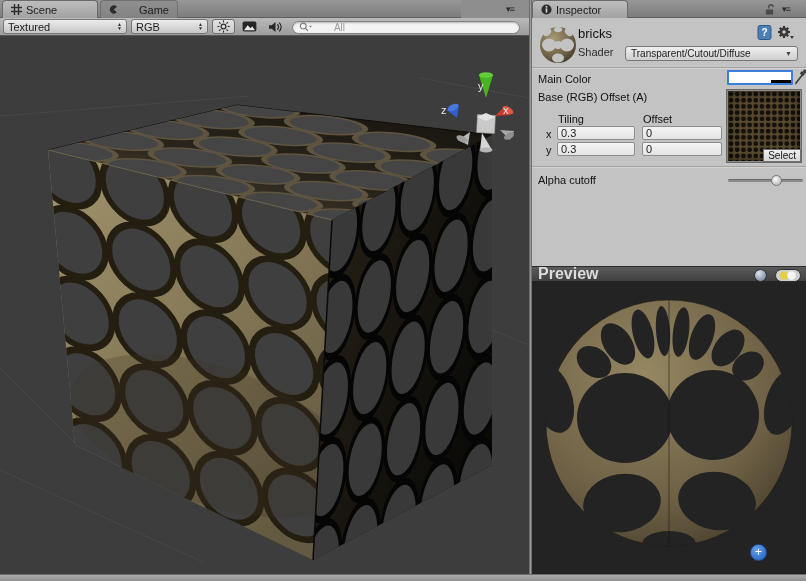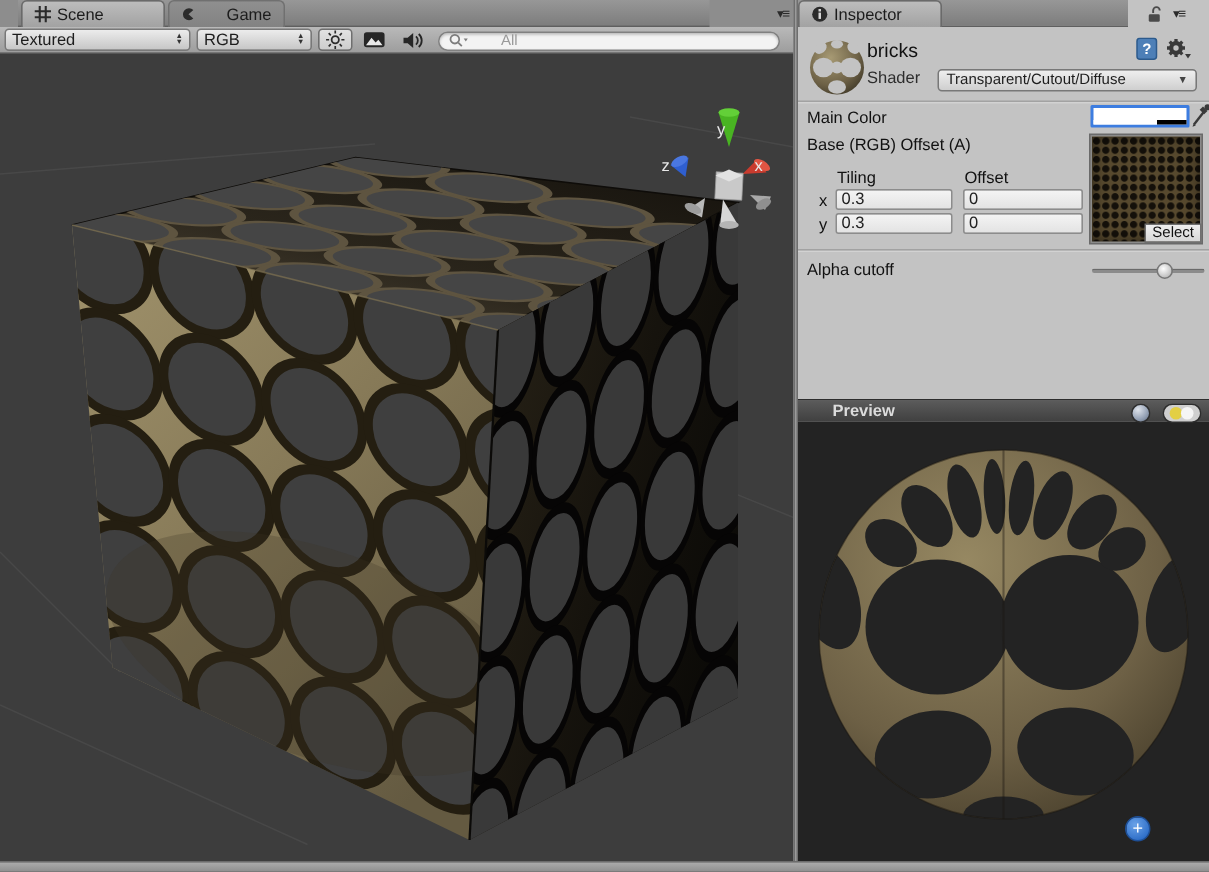--- a/index.html
+++ b/index.html
@@ -14,21 +14,21 @@
   .tab { position:absolute; top:0; height:18px; border-radius:4px 4px 0 0;
     border:1px solid #6a6a6a; border-bottom:none;
     display:flex; align-items:center; gap:4px; padding:0 8px;
     font-size:11px; color:#1c1c1c; }
   .tab.active { background:linear-gradient(#bdbdbd,#a2a2a2); }
   .tab.inactive { background:linear-gradient(#8f8f8f,#828282); border-color:#707070;gap:21px; }
   .panelmenu { font-size:9px; color:#2a2a2a; letter-spacing:-1px; cursor:pointer; }
 
   
   #scene-panel { left:0; top:0; width:529px; height:574px; }
-  #scene-tabstrip { left:12px; width:461px;text-align:right; }
+  #scene-tabstrip { left:0; width:461px;text-align:right; }
   #scene-toolbar { left:0; top:18px; width:529px; height:18px;
     background:linear-gradient(#b9b9b9,#9d9d9d); border-bottom:1px solid #565656;
     display:flex; align-items:center; }
   .dropdown { height:15px; background:linear-gradient(#ececec,#c6c6c6);
     border:1px solid #787878; border-radius:3px; font-size:11px; color:#1d1d1d;
     display:flex; align-items:center; padding:0 4px; position:absolute; top:1px; }
   .dd-arrows { margin-left:auto; display:flex; flex-direction:column; align-items:center;
     font-size:5px; line-height:3.4px; color:#333; padding-left:4px; }
   .tbtn { position:absolute; top:1px; height:15px; border-radius:3px;
     display:flex; align-items:center; justify-content:center; }
@@ -38,21 +38,21 @@
     display:flex; align-items:center; padding:0 6px; }
   .searchpill input { border:none; outline:none; background:transparent;
     font-size:10px; color:#444; width:180px; font-family:"Liberation Sans",sans-serif;margin-left:21px; }
   .searchpill input::placeholder { color:#9a9a9a; }
   #scene-viewport { left:0; top:36px; width:529px; height:538px; background:#3d3d3d; overflow:hidden; }
 
   
   #splitter { left:529px; top:0; width:3px; height:574px;
     background:#9b9b9b; border-left:1px solid #6e6e6e; border-right:1px solid #6e6e6e; }
   #inspector-panel { left:532px; top:0; width:274px; height:574px; background:#c3c3c3; }
-  #insp-tabstrip { left:0; width:220px; }
+  #insp-tabstrip { left:0; width:274px; }
   #insp-body { left:0; top:18px; width:274px; height:248px; background:#c3c3c3;
     font-size:11px; color:#111; }
   .ilabel { position:absolute; font-size:11px; color:#111; }
   .ifield { position:absolute; height:14px; background:linear-gradient(#f4f4f4,#e3e3e3);
     border:1px solid #8c8c8c; border-radius:2px; font-size:11px; color:#222;
     padding:0 3px; font-family:"Liberation Sans",sans-serif; outline:none; }
   .shader-dd { position:absolute; left:93px; top:46px; width:173px; height:15px;
     background:linear-gradient(#efefef,#cfcfcf); border:1px solid #787878; border-radius:3px;
     font-size:10px; color:#1d1d1d; display:flex; align-items:center; padding:0 5px; }
   .shader-dd .caret { margin-left:auto; font-size:7px; color:#444; }
@@ -72,21 +72,21 @@
   .slider-track { position:absolute; left:196px; top:181px; width:75px; height:3px;
     background:#8b8b8b; border-top:1px solid #6a6a6a; border-radius:2px; }
   .slider-knob { position:absolute; top:-5px; width:11px; height:11px; border-radius:50%;
     background:radial-gradient(circle at 40% 35%,#fdfdfd,#c2c2c2 70%,#a8a8a8);
     border:1px solid #777; }
 
   
   #preview-header { left:532px; top:266px; width:274px; height:16px;
     background:linear-gradient(#5b5b5b,#404040); border-top:1px solid #2d2d2d;
     border-bottom:1px solid #232323; display:flex; align-items:center; }
-  #preview-title { font-size:11px; font-weight:bold; color:#dcdcdc; padding-left:23px; }
+  #preview-title { font-size:16px; font-weight:bold; color:#dcdcdc; padding-left:6px; }
   #preview-area { left:532px; top:282px; width:274px; height:292px; background:#232323; overflow:hidden; }
   #preview-plus { position:absolute; left:218px; top:262px; width:17px; height:17px;
     border-radius:50%; background:radial-gradient(circle at 38% 32%,#6aa2e8,#2f6fc8 75%);
     border:1px solid #1e4f96; color:#fff; font-size:12px; line-height:15px;
     text-align:center; cursor:pointer; }
 
   
   #bottom-strip { left:0; top:574px; width:806px; height:7px;
     background:linear-gradient(#ababab,#8f8f8f); border-top:1px solid #6c6c6c; }
 </style>

